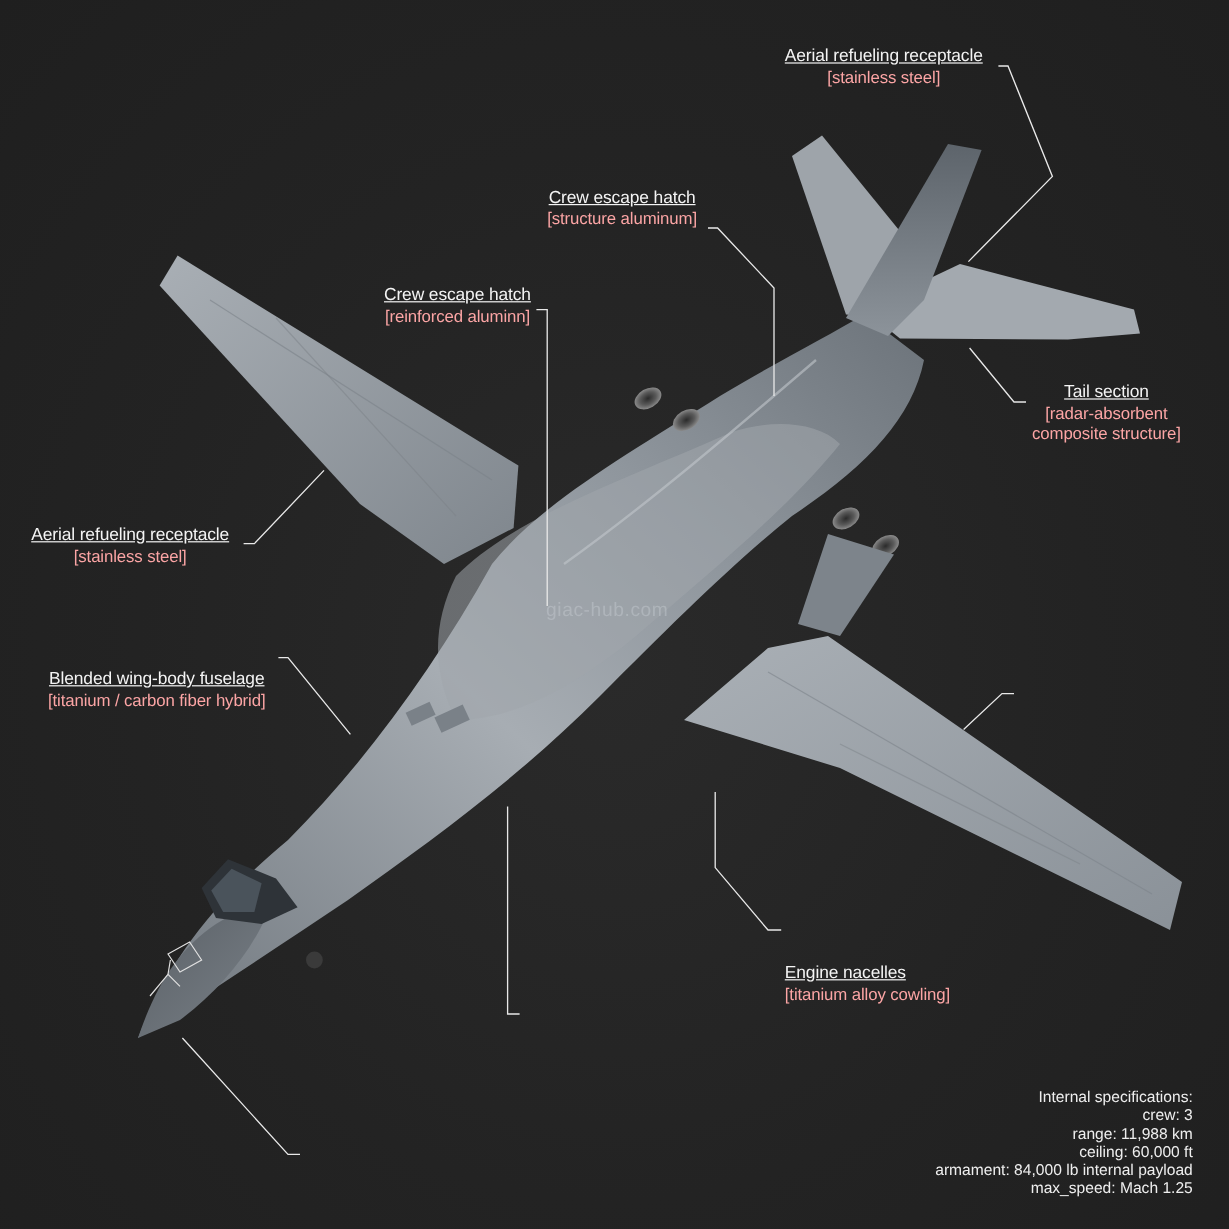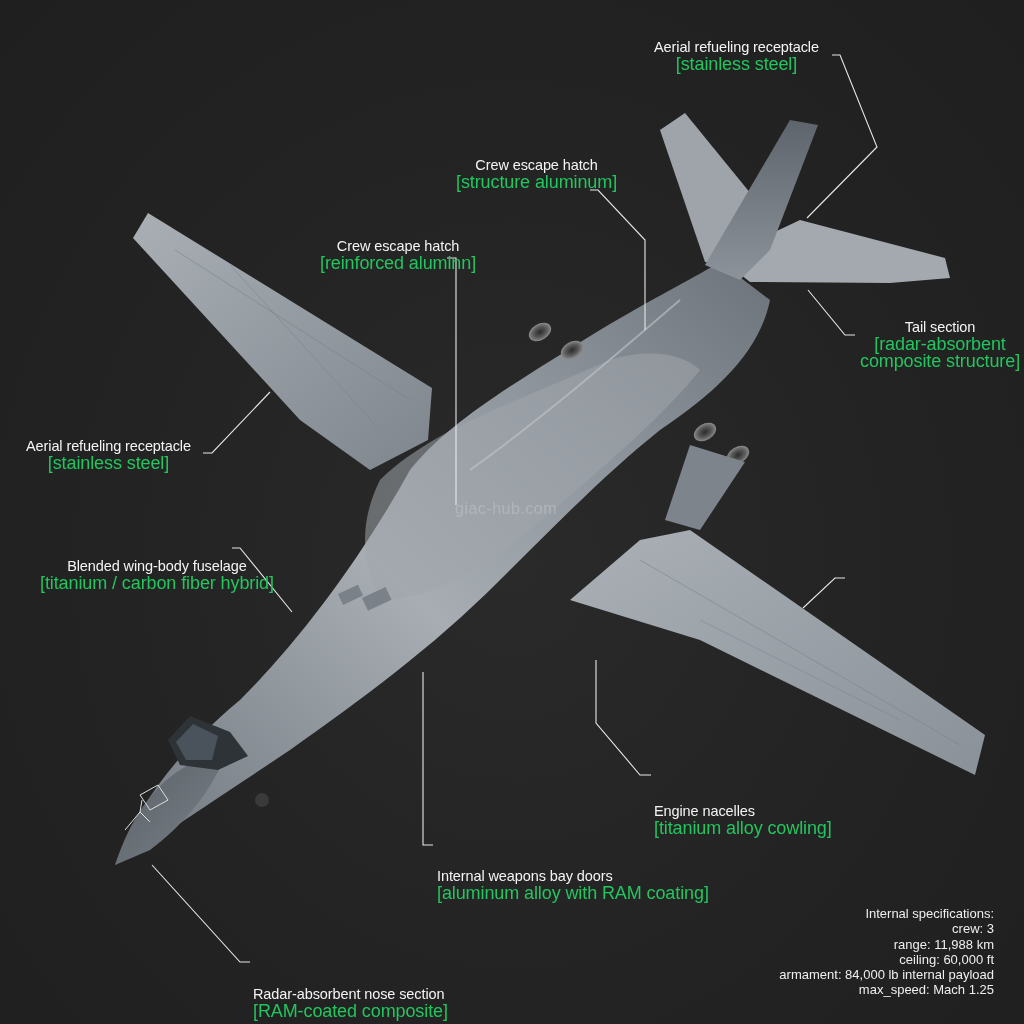--- a/index.html
+++ b/index.html
@@ -3,22 +3,22 @@
 <meta charset="utf-8">
 <style>
   html, body { margin:0; padding:0; }
   body { width:1024px; height:1024px; background:#232323; overflow:hidden; position:relative;
          font-family:"Liberation Sans", "DejaVu Sans", sans-serif; color:#f2f2f2; }
   #stage { position:absolute; left:0; top:0; width:1024px; height:1024px; }
   .bg { position:absolute; inset:0;
         background: radial-gradient(ellipse at 50% 55%, #2a2a2a 0%, #232323 55%, #1f1f1f 100%); }
   svg.art { position:absolute; left:0; top:0; }
   .callout { position:absolute; font-size:14.5px; line-height:17px; white-space:nowrap; letter-spacing:-0.1px; }
-  .callout .title { display:block; color:#f4f4f4; }
-  .callout .mat { display:block; color:#22c55e; font-size:18px; }
+  .callout .title { display:block; color:#f4f4f4;text-decoration:underline; }
+  .callout .mat { display:block; color:#fca5a5; font-size:14px; }
   .center { text-align:center; }
   .left { text-align:left;margin-top:39px; }
   .specs { position:absolute; right:30px; top:906px; text-align:right; font-size:13px; line-height:15.3px; color:#eeeeee; }
   .watermark { position:absolute; left:455px; top:500px; font-size:16px; color:rgba(210,215,220,0.35); letter-spacing:0.5px; }
 </style>
 </head>
 <body>
 
 <div id="stage">
   <div class="bg"></div>
@@ -146,29 +146,21 @@
     <span class="title">Blended wing-body fuselage</span>
     <span class="mat">[titanium / carbon fiber hybrid]</span>
   </div>
 
 
   <div class="callout left" style="left:654px; top:764px;">
     <span class="title">Engine nacelles</span>
     <span class="mat">[titanium alloy cowling]</span>
   </div>
 
-  <div class="callout left" style="left:437px; top:829px;">
-    <span class="title">Internal weapons bay doors</span>
-    <span class="mat">[aluminum alloy with RAM coating]</span>
-  </div>
 
-  <div class="callout left" style="left:253px; top:947px;">
-    <span class="title">Radar-absorbent nose section</span>
-    <span class="mat">[RAM-coated composite]</span>
-  </div>
 
   <div class="specs">
     <div>Internal specifications:</div>
     <div>crew: 3</div>
     <div>range: 11,988 km</div>
     <div>ceiling: 60,000 ft</div>
     <div>armament: 84,000 lb internal payload</div>
     <div>max_speed: Mach 1.25</div>
   </div>
 </div>

